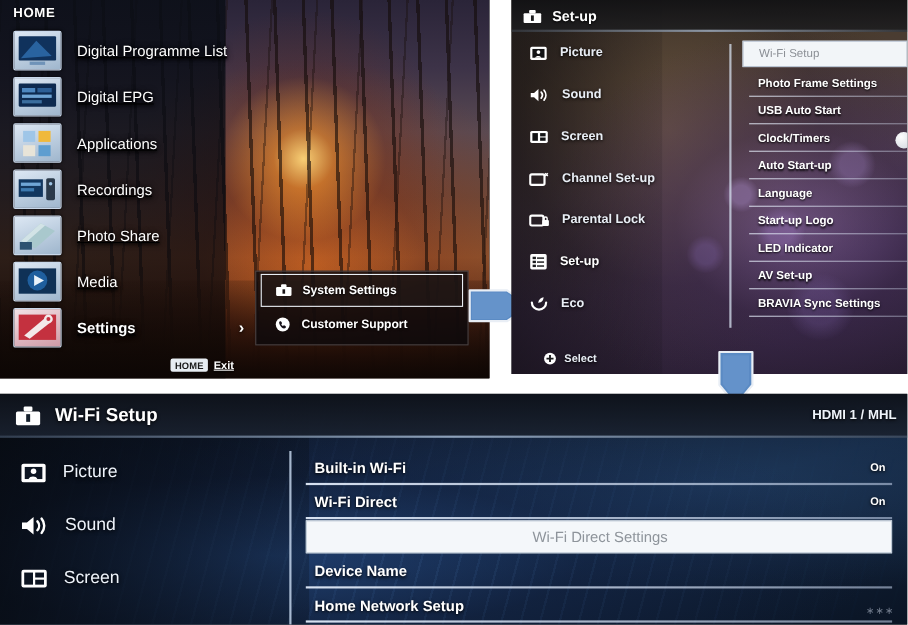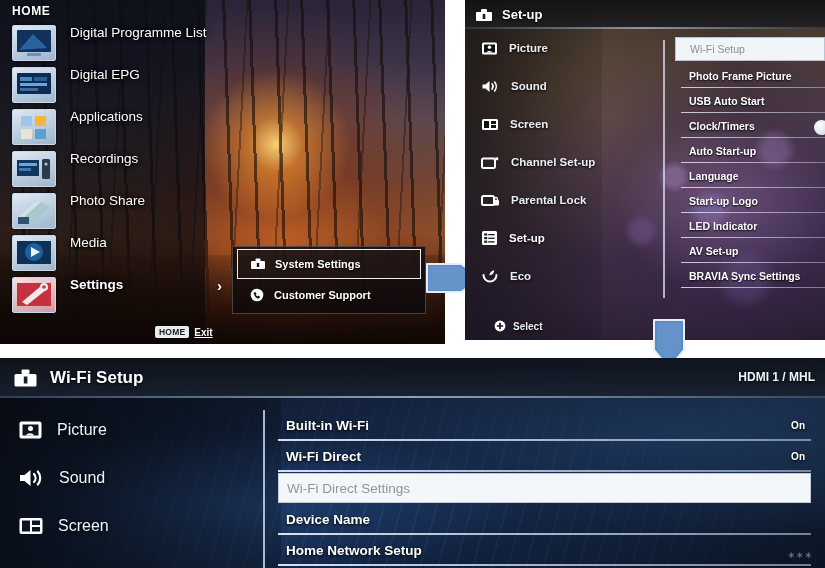--- a/index.html
+++ b/index.html
@@ -23,21 +23,21 @@
     background:
       repeating-linear-gradient(88deg, rgba(20,12,10,.85) 0px, rgba(20,12,10,.85) 3px, rgba(0,0,0,0) 3px, rgba(0,0,0,0) 26px),
       repeating-linear-gradient(93deg, rgba(25,16,12,.55) 0px, rgba(25,16,12,.55) 2px, rgba(0,0,0,0) 2px, rgba(0,0,0,0) 41px);
     -webkit-mask-image:linear-gradient(180deg,#000 0%,#000 72%,rgba(0,0,0,.15) 92%,rgba(0,0,0,0) 100%);
     mask-image:linear-gradient(180deg,#000 0%,#000 72%,rgba(0,0,0,.15) 92%,rgba(0,0,0,0) 100%);}
   .ground{position:absolute;left:0;right:0;bottom:0;height:26%;
     background:linear-gradient(180deg,rgba(30,14,8,.2),rgba(12,6,4,.92));}
   .home-title{position:absolute;left:12px;top:4px;color:#fff;font-size:12px;font-weight:bold;letter-spacing:.6px;
     text-shadow:0 1px 2px #000;}
   .home-list{position:absolute;left:12px;top:25px;width:260px;}
-  .home-row{position:relative;height:42px;display:flex;align-items:flex-start;}
+  .home-row{position:relative;height:42px;display:flex;align-items:center;text-decoration:underline;}
   .home-ico{width:42px;height:34px;border-radius:2px;border:1px solid #c9d8ea;flex:none;
     box-shadow:0 0 3px rgba(0,0,0,.8);overflow:hidden;position:relative;
     background:linear-gradient(160deg,#dde8f4,#9fb6cd);}
   .home-lbl{margin-left:14px;color:#fff;font-size:13.5px;text-shadow:0 1px 3px #000,0 0 6px rgba(0,0,0,.9);white-space:nowrap;}
   .home-row.sel .home-lbl{font-weight:bold;}
   .home-chev{position:absolute;left:205px;color:#fff;font-size:15px;font-weight:bold;text-shadow:0 1px 3px #000;}
   .home-exit{position:absolute;left:155px;bottom:6px;display:flex;align-items:center;gap:5px;}
   .key-home{background:#e8edf2;color:#1a1a1a;font-size:8.5px;font-weight:bold;padding:1px 4px;border-radius:2px;letter-spacing:.2px;}
   .exit-lbl{color:#fff;font-size:10px;font-weight:bold;text-shadow:0 1px 2px #000;text-decoration:underline;}
 
@@ -119,21 +119,21 @@
   .ws-row{height:48px;display:flex;align-items:center;padding-left:18px;}
   .ws-lbl{color:#eef3fa;font-size:16px;margin-left:14px;text-shadow:0 1px 4px #000;}
   .wdiv{position:absolute;left:263px;top:52px;bottom:0;width:2px;background:rgba(205,222,245,.8);}
 
   .wifi-list{position:absolute;left:278px;top:52px;right:14px;}
   .wl-row{height:31px;display:flex;align-items:center;justify-content:space-between;position:relative;padding:0 6px 0 8px;}
   .wl-row::after{content:"";position:absolute;left:0;right:0;bottom:0;height:2px;
     background:linear-gradient(90deg,rgba(225,235,250,.95),rgba(200,215,240,.55));}
   .wl-lbl{color:#fff;font-size:13.5px;font-weight:bold;text-shadow:0 1px 3px #000;}
   .wl-val{color:#fff;font-size:10px;font-weight:bold;text-shadow:0 1px 3px #000;}
-  .wl-row.sel{background:#f4f7fa;border:1px solid #c0cbd8;height:28px;margin:1px 0;}
+  .wl-row.sel{background:#f4f7fa;border:1px solid #c0cbd8;height:28px;margin:1px 0;justify-content:center;}
   .wl-row.sel .wl-lbl{color:#8e949b;font-weight:normal;text-shadow:none;}
   .wl-row.sel::after{display:none;}
   .wm{position:absolute;right:12px;bottom:8px;color:rgba(200,210,225,.55);font-size:9px;letter-spacing:1px;}
 
   svg{display:block;}
 </style>
 </head>
 <body>
 
 <div class="stage">
@@ -370,21 +370,21 @@
       </div>
     </div>
 
     <div class="vdiv"></div>
 
     <div class="setup-list">
       <div class="sl-row sel">
           <span class="sl-lbl">Wi-Fi Setup</span>
         </div>
       <div class="sl-row">
-          <span class="sl-lbl">Photo Frame Picture</span>
+          <span class="sl-lbl">Photo Frame Settings</span>
         </div>
       <div class="sl-row">
           <span class="sl-lbl">USB Auto Start</span>
         </div>
       <div class="sl-row">
           <span class="sl-lbl">Clock/Timers</span>
         </div>
       <div class="sl-row">
           <span class="sl-lbl">Auto Start-up</span>
         </div>

